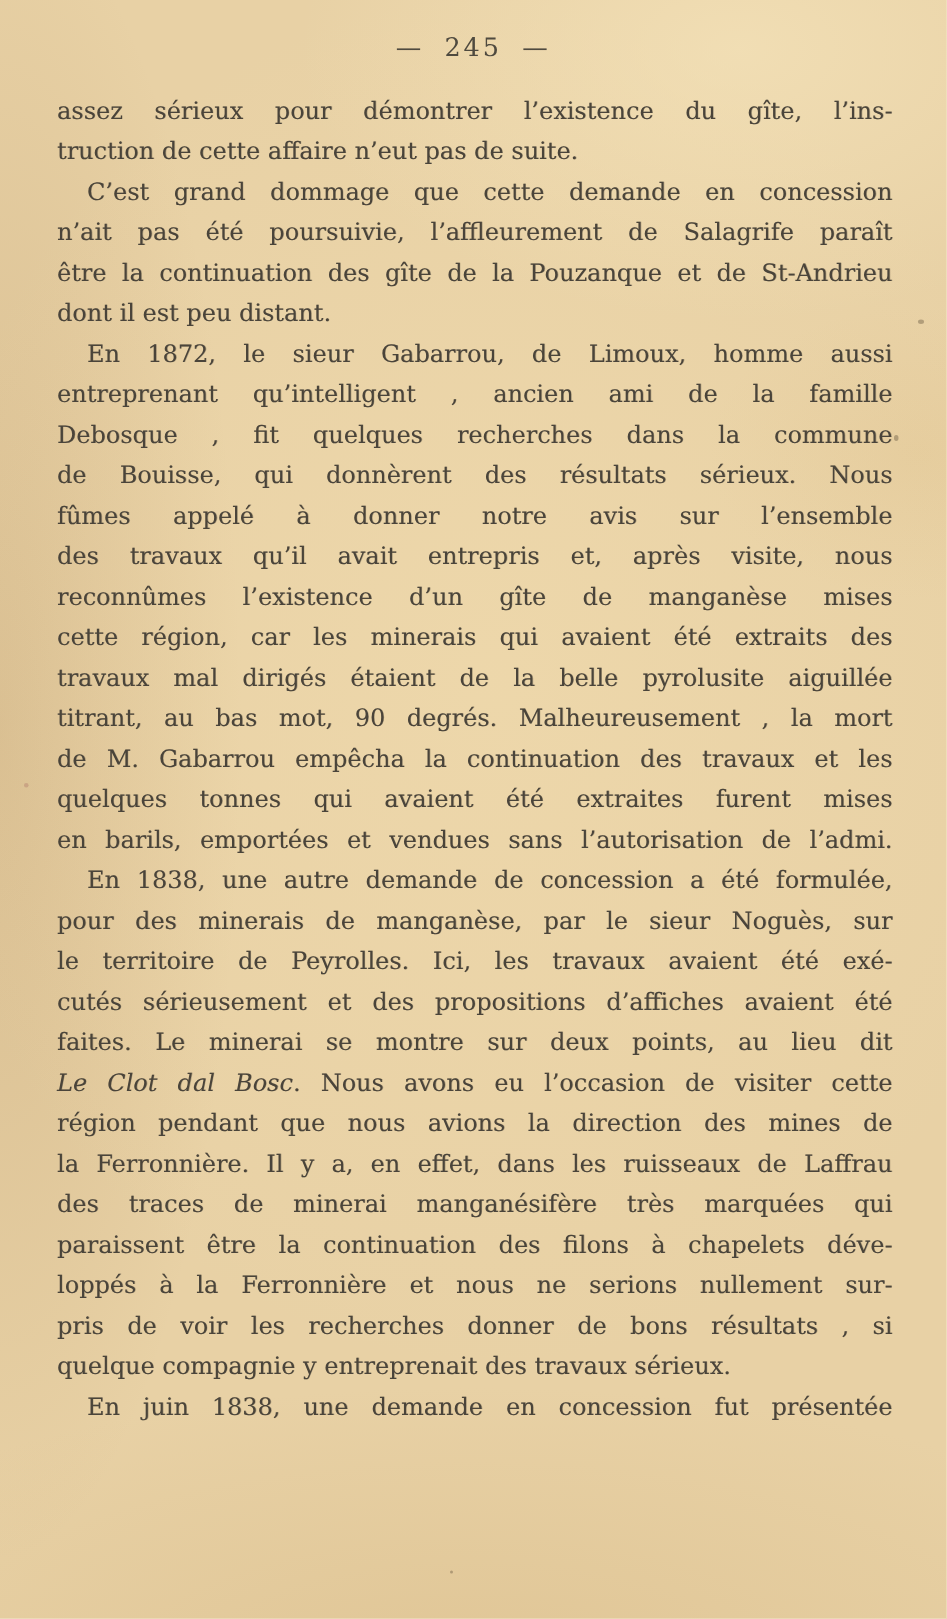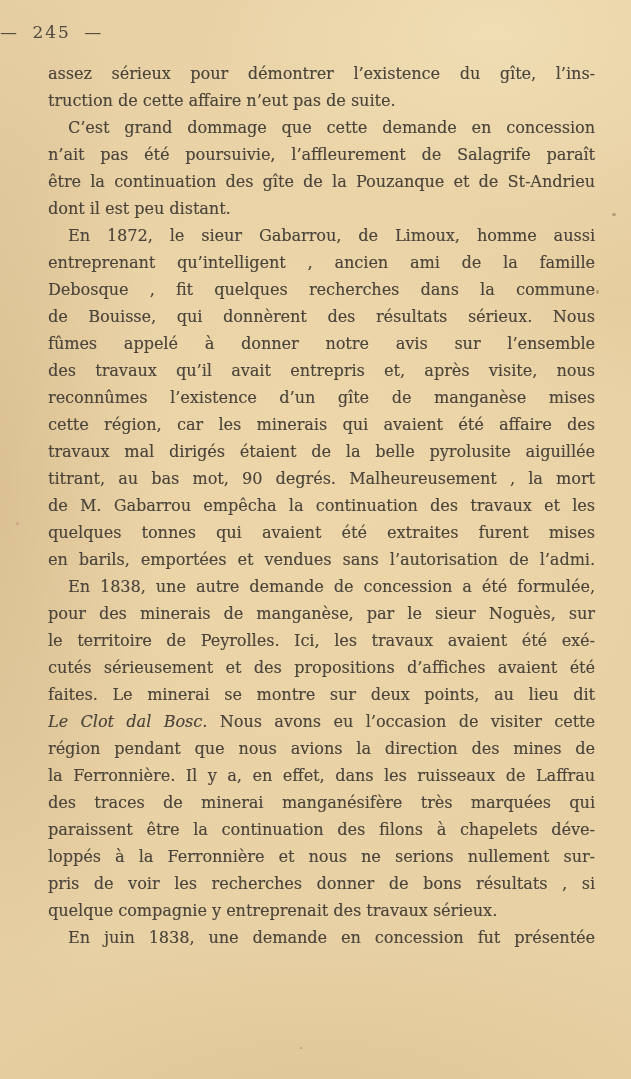--- a/index.html
+++ b/index.html
@@ -19,20 +19,21 @@
       radial-gradient(ellipse 700px 260px at 50% 103%, rgba(214,184,132,0.45), rgba(214,184,132,0) 72%),
       radial-gradient(ellipse 200px 140px at 97% 28%, rgba(222,193,140,0.35), rgba(222,193,140,0) 70%);
     font-family: "DejaVu Serif", "Liberation Serif", serif;
     color: #4a443a;
   }
   .page-header {
     position: absolute;
     top: 22px;
     left: 0;
     width: 100%;
+    text-align: center;
   }
   .page-number {
     font-size: 17px;
     letter-spacing: 2px;
     word-spacing: 6px;
     color: #4f4a3f;
   }
   .text-block {
     position: absolute;
     top: 60px;
@@ -40,21 +41,20 @@
     right: 36px;
     font-size: 16px;
     line-height: 27px;
   }
   .para { margin: 0; }
   .line {
     text-align: justify;
     text-align-last: justify;
     white-space: normal;
     text-shadow: 0.4px 0.3px 0.4px rgba(74,68,58,0.35);
-    margin-left: 10px;
   }
   .line.last { text-align-last: left; }
   .para.indent .line:first-child { text-indent: 20px; }
   .it { font-style: italic; }
   .speck {
     position: absolute;
     border-radius: 50%;
     background: rgba(110,95,70,0.45);
   }
   .speck.s1 { left: 612px; top: 213px; width: 4px; height: 3px; }
@@ -82,21 +82,21 @@
         <div class="line last"><span>dont il est peu distant.</span></div>
       </div>
       <div class="para indent">
         <div class="line"><span>En 1872, le sieur Gabarrou, de Limoux, homme aussi</span></div>
         <div class="line"><span>entreprenant qu’intelligent , ancien ami de la famille</span></div>
         <div class="line"><span>Debosque , fit quelques recherches dans la commune</span></div>
         <div class="line"><span>de Bouisse, qui donnèrent des résultats sérieux. Nous</span></div>
         <div class="line"><span>fûmes appelé à donner notre avis sur l’ensemble</span></div>
         <div class="line"><span>des travaux qu’il avait entrepris et, après visite, nous</span></div>
         <div class="line"><span>reconnûmes l’existence d’un gîte de manganèse mises</span></div>
-        <div class="line"><span>cette région, car les minerais qui avaient été affaire des</span></div>
+        <div class="line"><span>cette région, car les minerais qui avaient été extraits des</span></div>
         <div class="line"><span>travaux mal dirigés étaient de la belle pyrolusite aiguillée</span></div>
         <div class="line"><span>titrant, au bas mot, 90 degrés. Malheureusement , la mort</span></div>
         <div class="line"><span>de M. Gabarrou empêcha la continuation des travaux et les</span></div>
         <div class="line"><span>quelques tonnes qui avaient été extraites furent mises</span></div>
         <div class="line"><span>en barils, emportées et vendues sans l’autorisation de l’admi.</span></div>
       </div>
       <div class="para indent">
         <div class="line"><span>En 1838, une autre demande de concession a été formulée,</span></div>
         <div class="line"><span>pour des minerais de manganèse, par le sieur Noguès, sur</span></div>
         <div class="line"><span>le territoire de Peyrolles. Ici, les travaux avaient été exé-</span></div>

